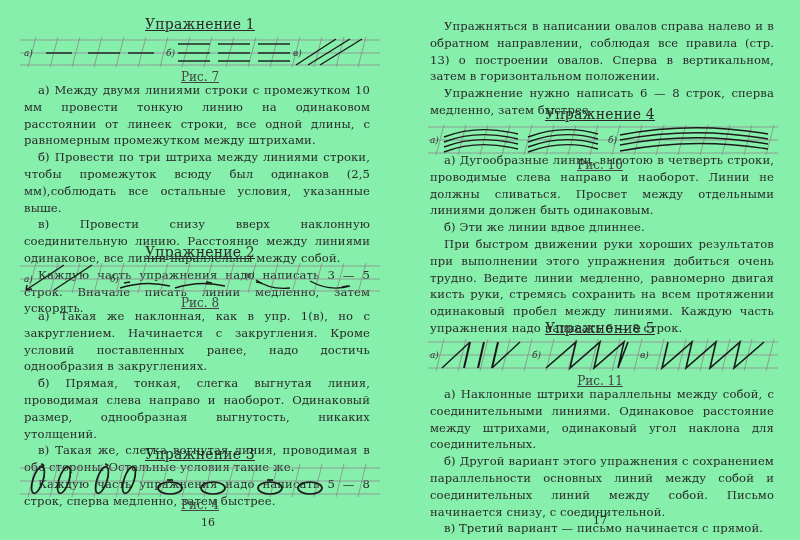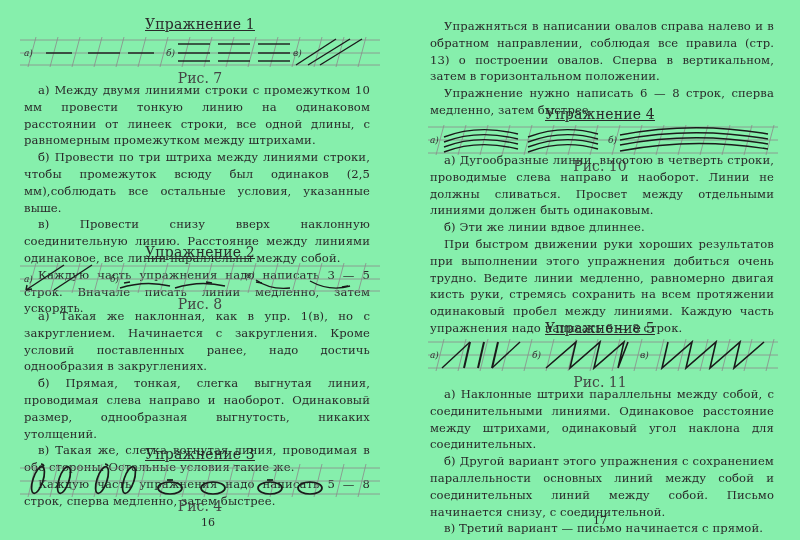--- a/index.html
+++ b/index.html
@@ -1,21 +1,21 @@
 <!DOCTYPE html>
 <html><head>
 <meta charset="utf-8">
 <style>
   html,body{margin:0;padding:0;}
   body{width:800px;height:540px;background:#fff;position:relative;overflow:hidden;font-family:"DejaVu Serif",serif;color:#2a2a2a;}
   .page{position:absolute;top:0;height:540px;background:#86efac;}
   .left{left:0;width:400px;}
   .right{left:400px;width:400px;}
   .title{position:absolute;font-size:14px;text-decoration:underline;text-align:center;width:100%;letter-spacing:0.2px;}
-  .cap{position:absolute;font-size:14px;text-align:center;width:100%;color:#444;}
+  .cap{position:absolute;font-size:12px;text-align:center;width:100%;color:#444;text-decoration:underline;}
   .para{position:absolute;font-size:11.6px;line-height:16.8px;text-align:justify;letter-spacing:0.1px;}
   .para .ind{display:inline-block;width:14px;}
   .num{position:absolute;font-size:11px;text-align:center;width:100%;}
   svg.fig{position:absolute;}
   .gl{stroke:#8a8a8a;stroke-width:0.8;fill:none;}
   .ink{stroke:#1a1a1a;stroke-width:1.4;fill:none;}
   .lbl{font-family:"DejaVu Serif",serif;font-style:italic;font-size:9px;fill:#333;}
   .gutter{position:absolute;left:398px;top:0;width:4px;height:540px;background:linear-gradient(90deg,#f4f4f4,#e8e8e8,#f4f4f4);}
 </style>
 </head>

